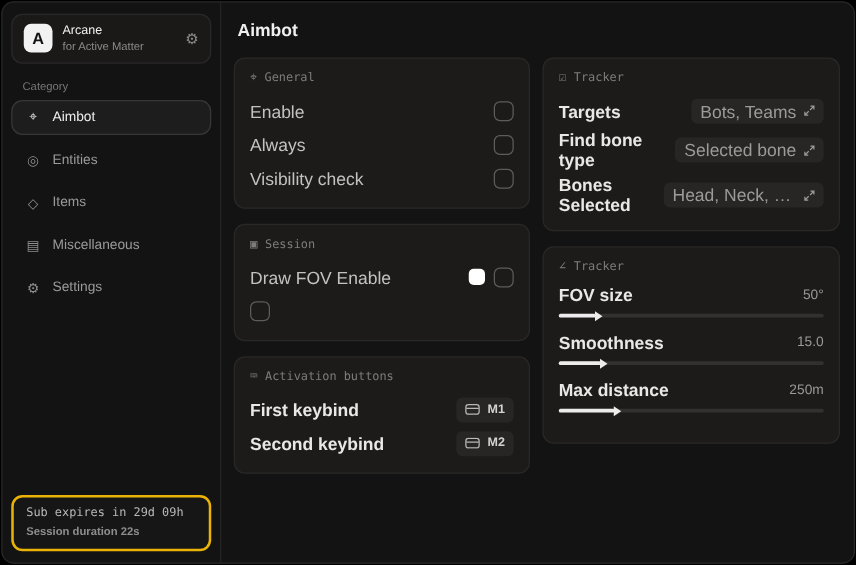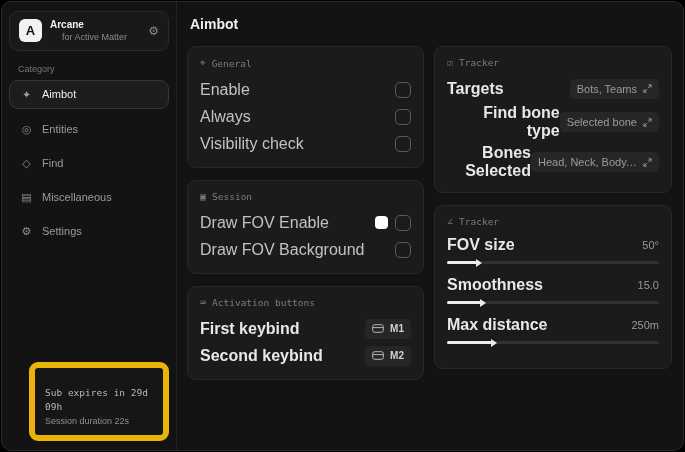--- a/index.html
+++ b/index.html
@@ -14,68 +14,68 @@
 
   
   .sidebar { width:175px; height:100%; border-right:1px solid #242323;
     display:flex; flex-direction:column; padding:9px 7px; position:relative; }
   .brand-card { border:1px solid #2a2929; background:#1a1918; border-radius:9px;
     display:flex; align-items:center; padding:7px 9px; gap:8px; }
   .logo { width:23px; height:23px; background:#f2f2f2; border-radius:6px;
     display:flex; align-items:center; justify-content:center;
     color:#121212; font-weight:bold; font-size:13px; flex-shrink:0; }
   .brand-text { flex:1; line-height:1.25; }
-  .brand-title { font-size:10px; font-weight:bold; color:#efefef; }
-  .brand-sub { font-size:9px; color:#8b8a8a;margin-left:12px; }
+  .brand-title { font-size:10px; font-weight:normal; color:#efefef; }
+  .brand-sub { font-size:9px; color:#8b8a8a; }
   .brand-gear { color:#8b8a8a; font-size:12px; cursor:pointer; }
 
   .cat-label { font-size:9px; color:#787676; margin:13px 0 6px 9px; }
 
   .nav-item { display:flex; align-items:center; gap:9px; padding:6px 10px;
     border-radius:9px; font-size:11px; color:#9b9a9a; margin-bottom:7px;
     border:1px solid transparent; cursor:pointer; }
   .nav-item .nav-icon { font-size:11px; width:13px; text-align:center; color:#8f8e8e; }
   .nav-item.selected { background:#1e1d1d; border-color:#383737; color:#eeeeee; padding:7px 10px; }
   .nav-item.selected .nav-icon { color:#dcdcdc; }
 
   .sidebar-spacer { flex:1; }
 
-  .sub-card { border:6px solid #eab308; background:#171616; border-radius:9px;
-    padding:18px 10px 7px; line-height:1.5;margin-left:20px; }
+  .sub-card { border:2px solid #eab308; background:#171616; border-radius:9px;
+    padding:6px 10px 7px; line-height:1.5; }
   .sub-line1 { font-family:"DejaVu Sans Mono", monospace; font-size:9.5px; color:#b9b8b8; }
-  .sub-line2 { font-size:9px; font-weight:normal; color:#8f8e8e; }
+  .sub-line2 { font-size:9px; font-weight:bold; color:#8f8e8e; }
 
   
   .main { flex:1; padding:12px 10px 10px 10px; }
   .page-title { font-size:14px; font-weight:bold; color:#f0f0f0; margin:2px 0 14px 3px; }
   .columns { display:flex; gap:10px; align-items:flex-start; }
   .col-left { width:237px; display:flex; flex-direction:column; gap:12px; }
   .col-right { width:238px; display:flex; flex-direction:column; gap:12px; }
 
   .card { background:#1c1b1a; border:1px solid #292827; border-radius:9px;
     padding:10px 12px 12px; }
   .card-header { display:flex; align-items:center; gap:6px;
     font-family:"DejaVu Sans Mono", monospace; font-size:9.5px; color:#7d7c7b;
     margin-bottom:9px; }
   .card-header .hdr-icon { font-size:10px; }
 
   .row { display:flex; align-items:center; justify-content:space-between;
     min-height:23px; }
   .row + .row { margin-top:4px; }
-  .row-label { font-size:16px; color:#c3c2c1;text-align:right; }
+  .row-label { font-size:14px; color:#c3c2c1; }
   .row-label.strong { font-weight:bold; color:#e9e8e7; }
 
   .checkbox { width:16px; height:16px; border:1.5px solid #5d5c5b; border-radius:5px;
     background:transparent; cursor:pointer; flex-shrink:0; }
   .row-controls { display:flex; align-items:center; gap:7px; }
   .swatch { width:13px; height:13px; border-radius:4px; cursor:pointer; }
 
   .pill { display:flex; align-items:center; gap:6px; background:#272625;
     border-radius:5px; height:20px; padding:0 7px; cursor:pointer;
-    font-size:11px; color:#9c9b9a; max-width:152px; }
+    font-size:14px; color:#9c9b9a; max-width:152px; }
   .pill .pill-text { overflow:hidden; white-space:nowrap; text-overflow:ellipsis; }
   .pill svg { flex-shrink:0; }
   .key-pill { color:#d3d2d1; font-weight:bold; font-size:10px; }
   .mouse-icon-rect { stroke:#b9b8b8; fill:none; }
 
   .slider-group { margin-top:6px; }
   .slider-row { display:flex; align-items:center; justify-content:space-between; }
   .slider-value { font-size:11px; color:#9a9998; }
   .slider-track { position:relative; height:3px; background:#323130; border-radius:2px;
     margin:7px 0 12px; cursor:pointer; }
@@ -106,21 +106,21 @@
     <div class="nav-item selected">
       <span class="nav-icon">⌖</span>
       <span>Aimbot</span>
     </div>
     <div class="nav-item">
       <span class="nav-icon">◎</span>
       <span>Entities</span>
     </div>
     <div class="nav-item">
       <span class="nav-icon">◇</span>
-      <span>Find</span>
+      <span>Items</span>
     </div>
     <div class="nav-item">
       <span class="nav-icon">▤</span>
       <span>Miscellaneous</span>
     </div>
     <div class="nav-item">
       <span class="nav-icon">⚙</span>
       <span>Settings</span>
     </div>
 
@@ -164,21 +164,20 @@
             <span>Session</span>
           </div>
           <div class="row">
             <span class="row-label">Draw FOV Enable</span>
             <span class="row-controls">
               <span class="swatch" id="fov-border-swatch" style="background: rgb(255, 255, 255);"></span>
               <span class="checkbox"></span>
             </span>
           </div>
           <div class="row">
-            <span class="row-label">Draw FOV Background</span>
             <span class="checkbox"></span>
           </div>
         </div>
 
         <div class="card">
           <div class="card-header">
             <span class="hdr-icon">⌨</span>
             <span>Activation buttons</span>
           </div>
           <div class="row">

